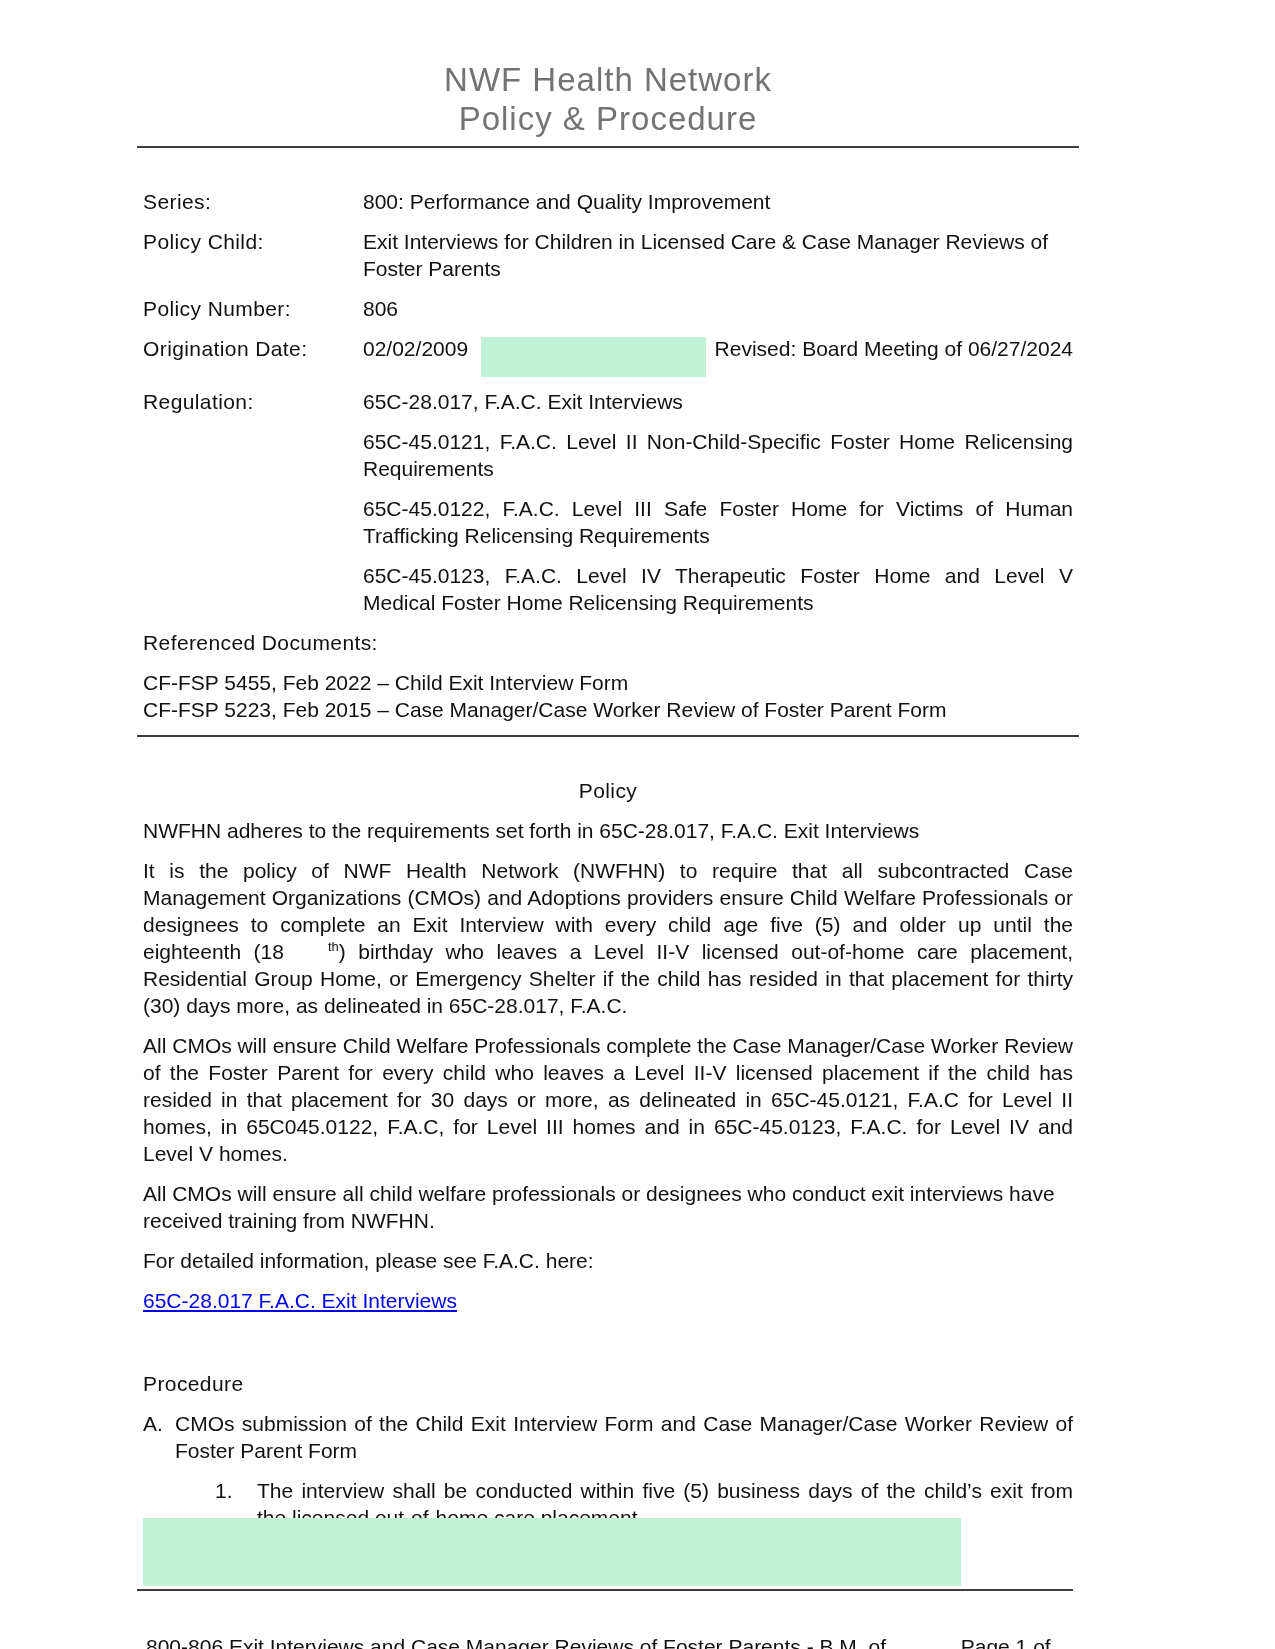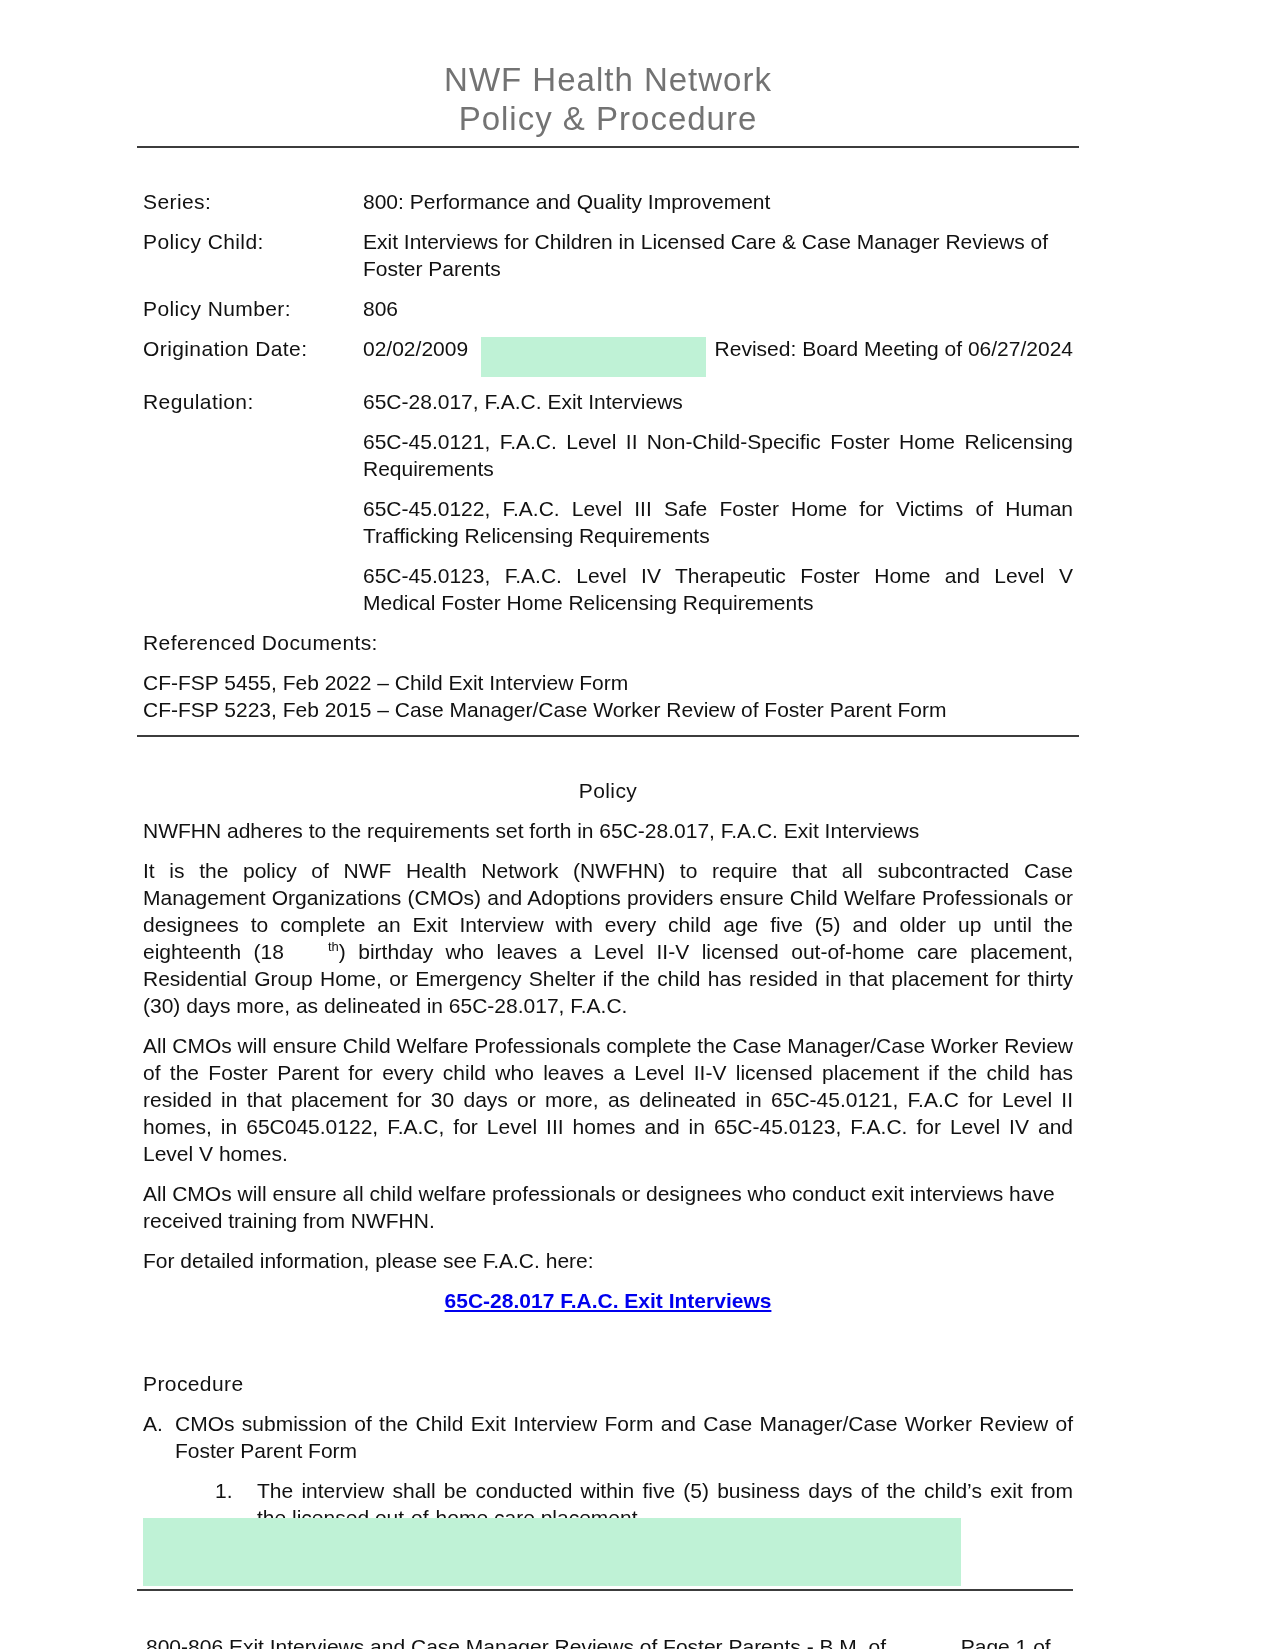--- a/index.html
+++ b/index.html
@@ -74,23 +74,22 @@
   .refdocs-heading {
     letter-spacing: 0.4px;
     margin: 0 0 13px 0;
   }
   .refdoc-line { margin: 0; }
   .rule-mid { margin-top: 12px; }
   .policy-heading { margin-top: 40px; text-align: center; }
   p.body-para { margin: 0 0 13px 0; }
   sup.sup { font-size: 13px; line-height: 0; margin-left: 44px; }
   .link-line {
-    text-align: center;
-    margin: 0 0 13px 0;
-    font-weight: bold;
+    text-align: left;
+    margin: 0 0 13px 0;
   }
   .doc-link {
     color: var(--link-blue, #0000ee);
     text-decoration: underline;
     cursor: pointer;
   }
   .procedure-heading { margin-top: 56px; }
   .list-item {
     display: flex;
     align-items: flex-start;

